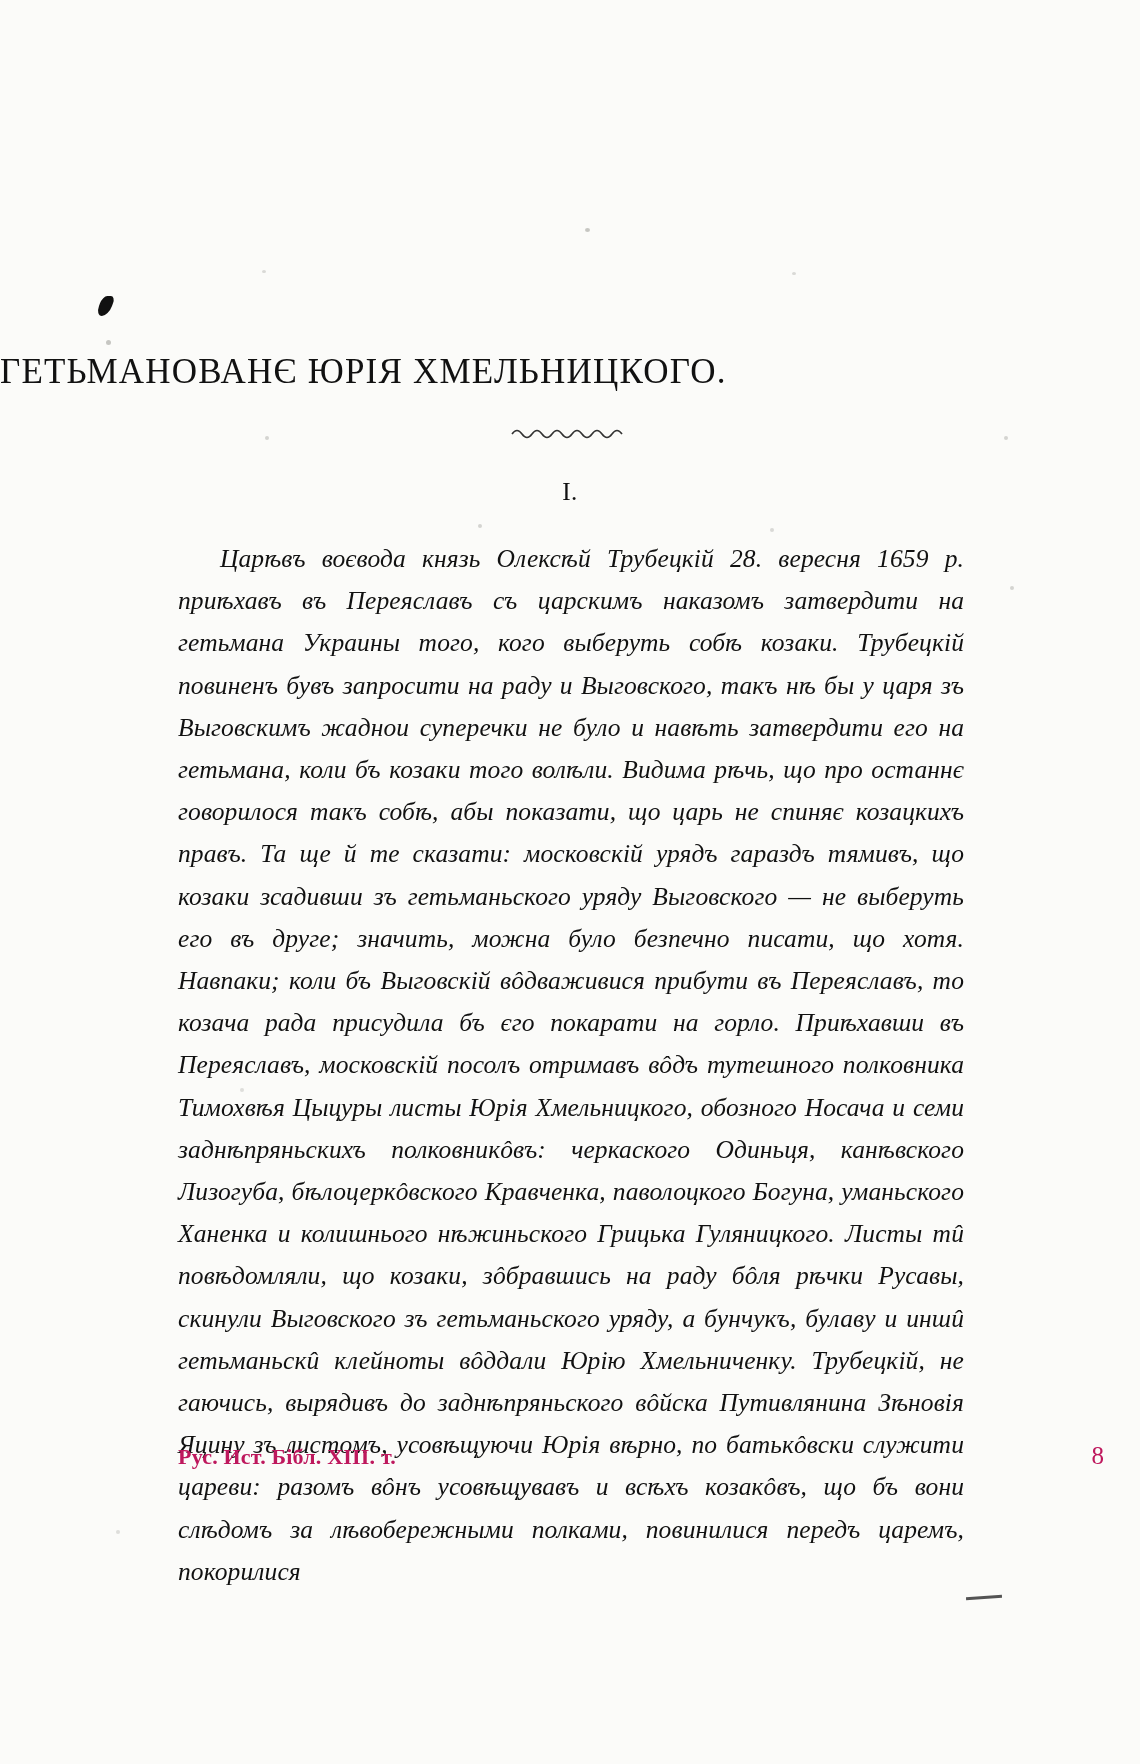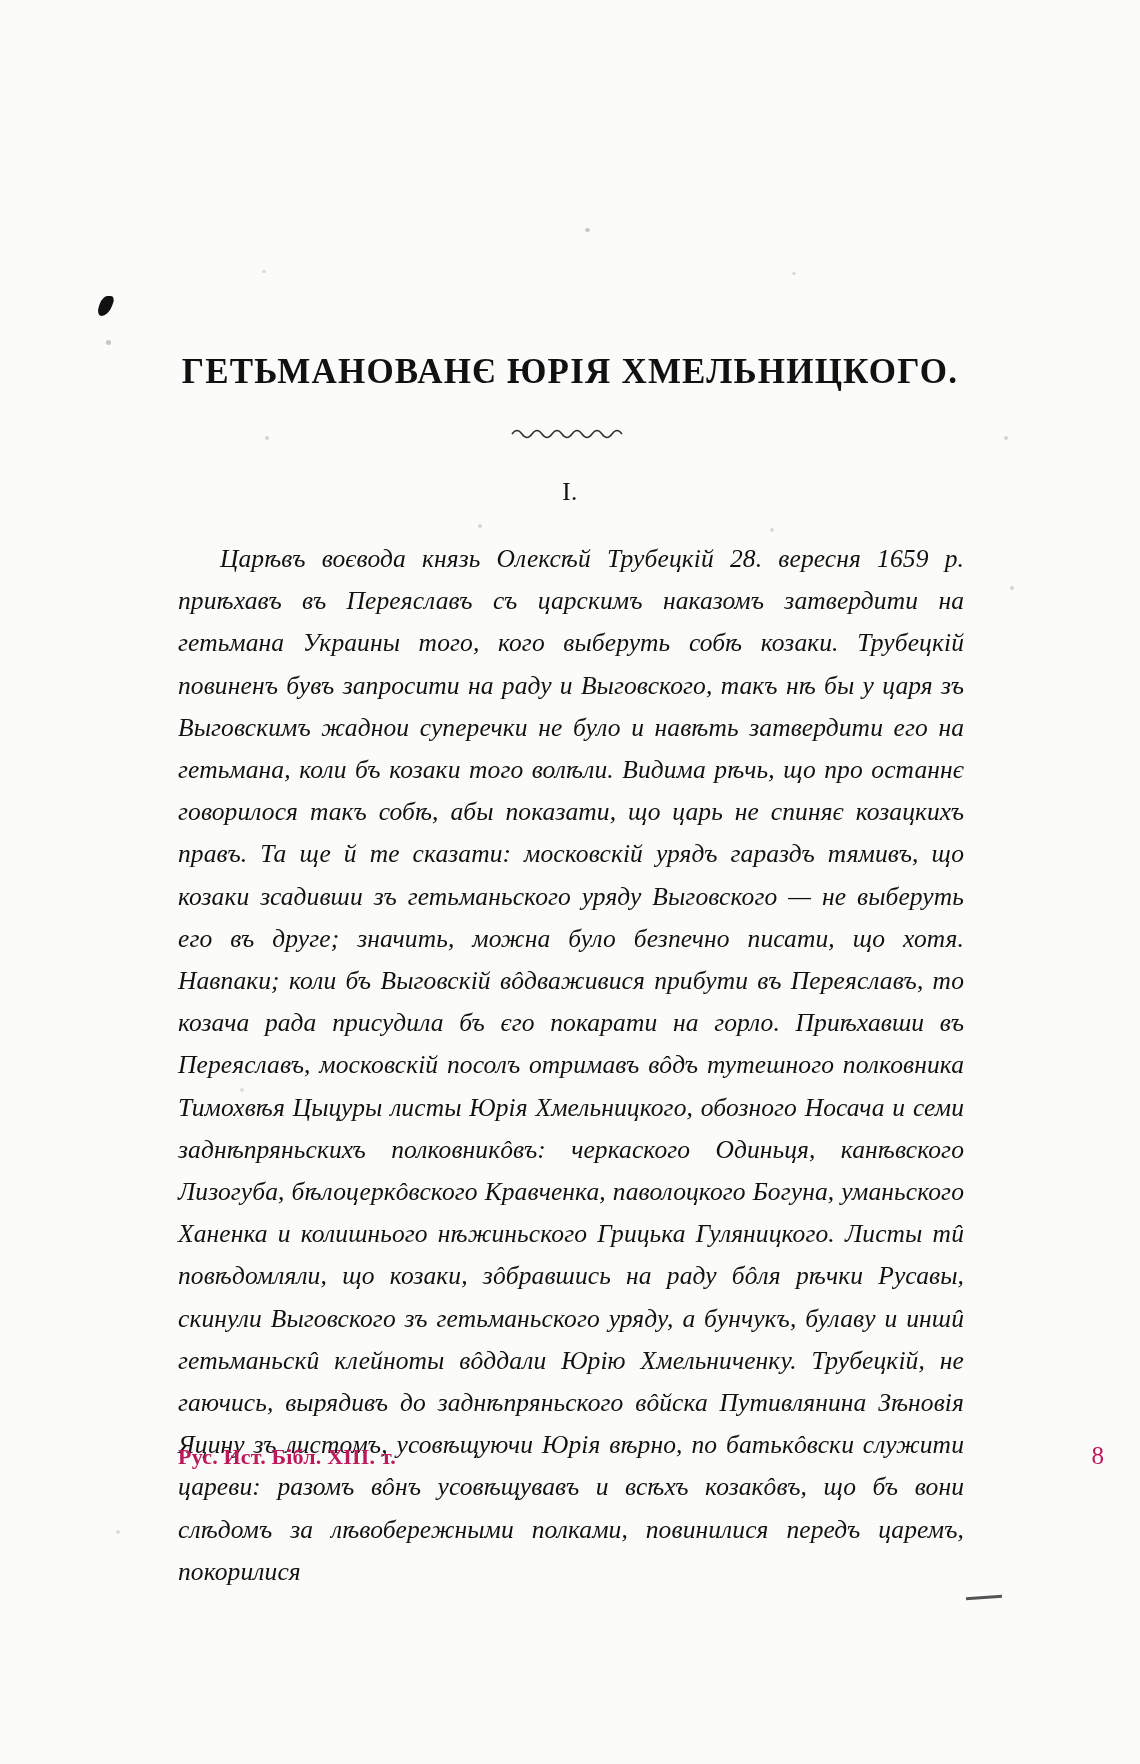--- a/index.html
+++ b/index.html
@@ -49,23 +49,23 @@
     transform: skewX(-20deg);
     border-radius: 40% 40% 55% 55%;
   }
 
   h1.doc-title {
     position: absolute;
     left: 0;
     right: 0;
     top: 352px;
     margin: 0;
-    text-align: center;
+    text-align: left;
     font-family: "Liberation Serif", serif;
-    font-weight: 700;
+    font-weight: 400;
     font-size: 35px;
     letter-spacing: 1.2px;
     color: #111;
   }
 
   .rule {
     position: absolute;
     left: 50%;
     transform: translateX(-50%);
     top: 424px;

